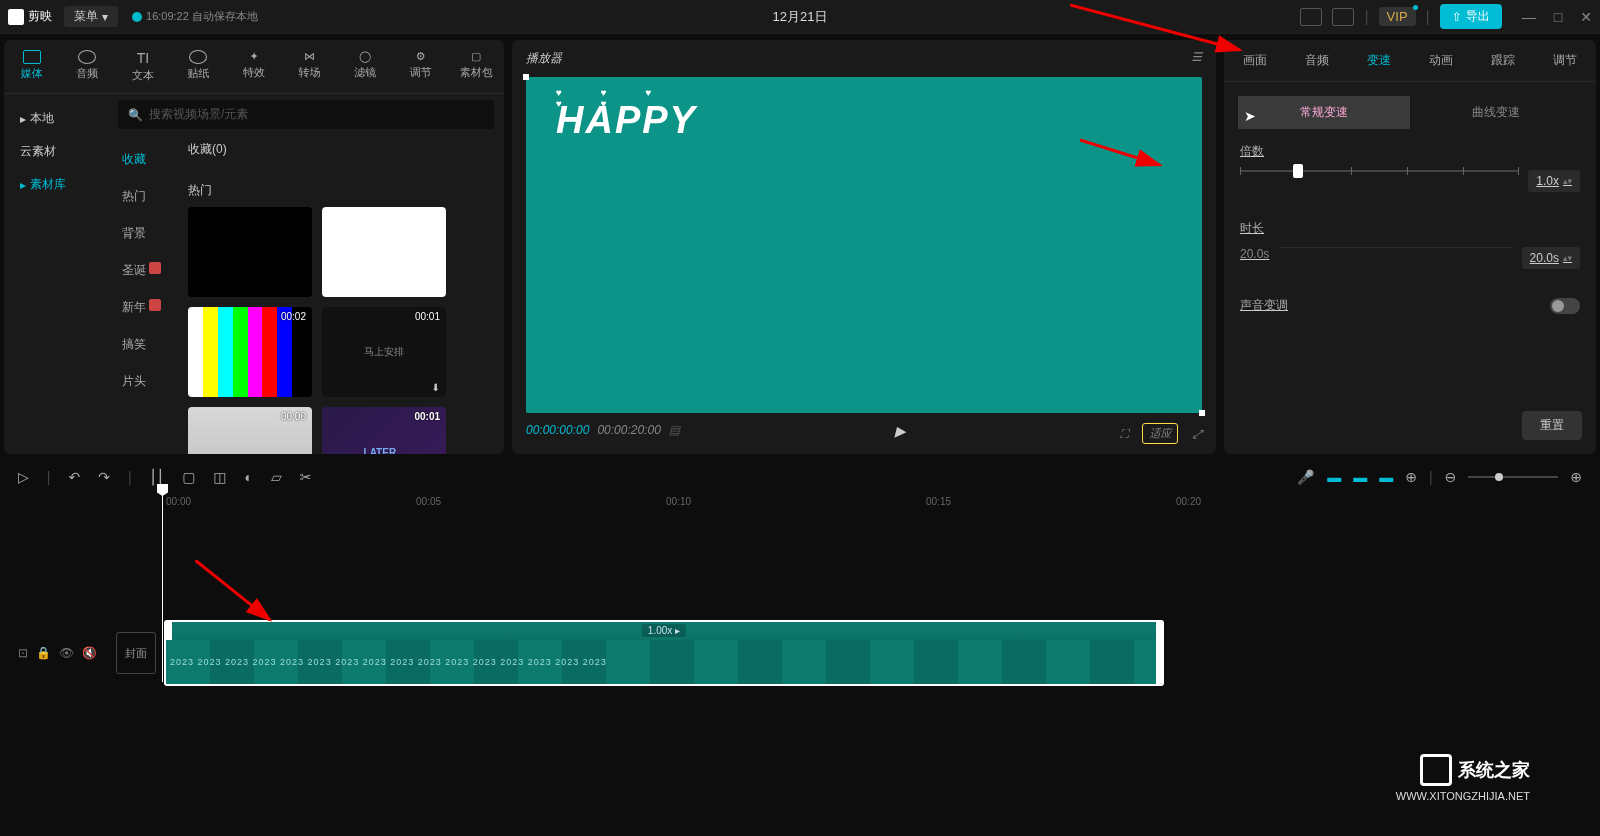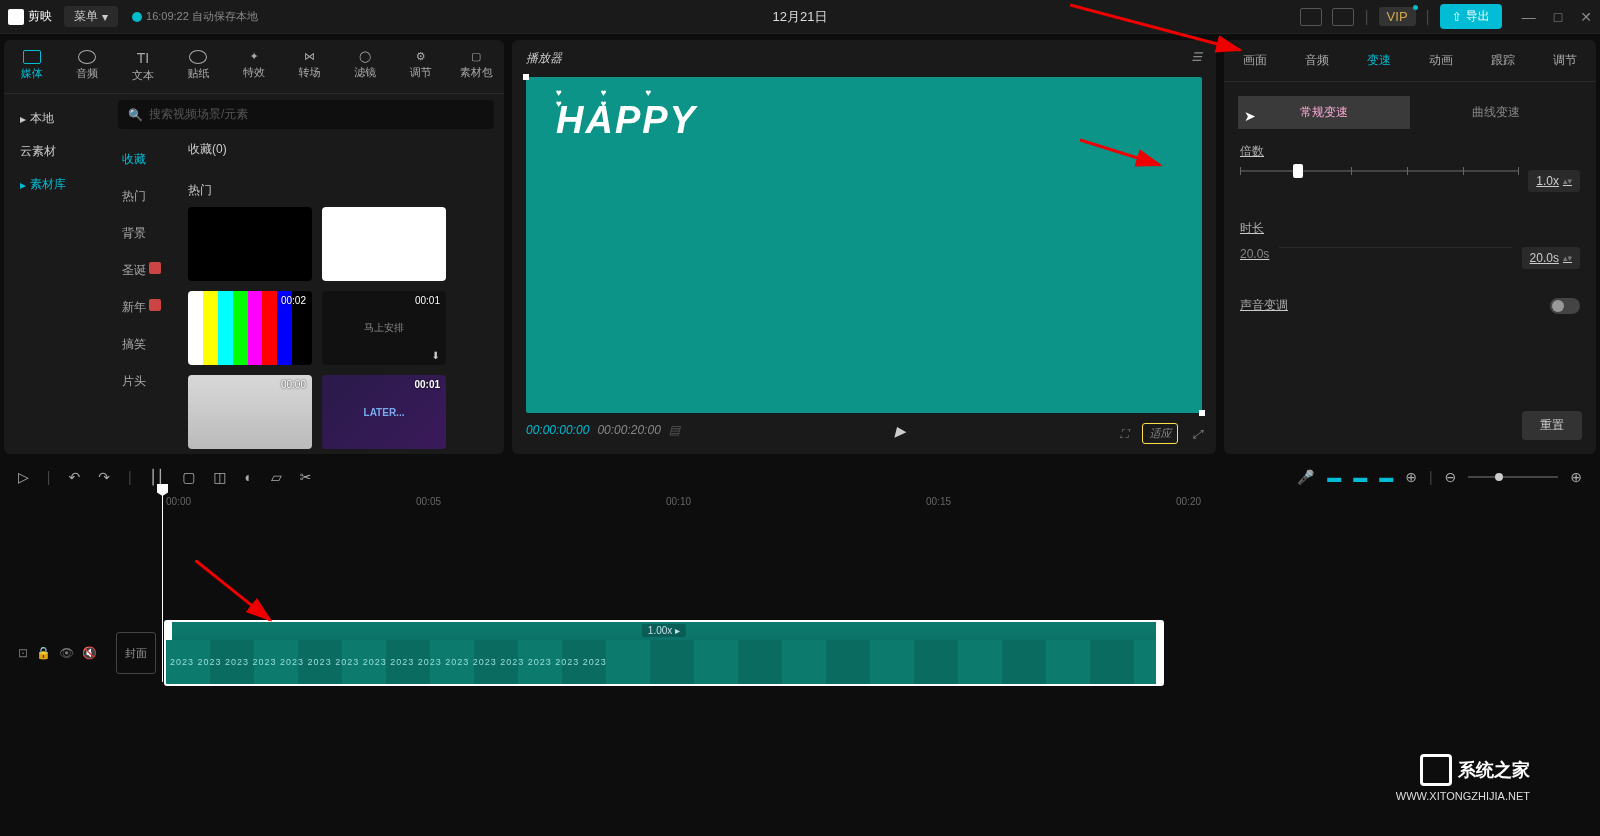--- a/index.html
+++ b/index.html
@@ -30,21 +30,21 @@
 .side-item.active { color: #00bcd4; }
 .side-badge { width: 12px; height: 12px; background: #c44; border-radius: 2px; font-size: 8px; display: inline-flex; align-items: center; justify-content: center; }
 .media-content { flex: 1; padding: 6px 10px; }
 .search-box { background: #0f0f0f; border-radius: 4px; padding: 6px 10px; display: flex; align-items: center; gap: 6px; color: #555; font-size: 12px; margin-bottom: 12px; }
 .sub-nav { width: 64px; float: left; }
 .sub-item { padding: 10px 4px; font-size: 12px; color: #aaa; cursor: pointer; }
 .sub-item.active { color: #00bcd4; }
 .thumb-grid { margin-left: 70px; }
 .section-label { font-size: 12px; color: #ccc; margin-bottom: 8px; }
 .thumbs { display: flex; flex-wrap: wrap; gap: 10px; }
-.thumb { width: 124px; height: 74px; background: #000; border-radius: 4px; position: relative; font-size: 10px; }
+.thumb { width: 124px; height: 90px; background: #000; border-radius: 4px; position: relative; font-size: 10px; }
 .thumb.white { background: #fff; }
 .thumb.bars { background: linear-gradient(90deg, #fff 0 12%, #ff0 12% 24%, #0ff 24% 36%, #0f0 36% 48%, #f0f 48% 60%, #f00 60% 72%, #00f 72% 84%, #000 84%); }
 .thumb.dark { background: #111; display: flex; align-items: center; justify-content: center; color: #888; }
 .thumb.face { background: linear-gradient(#d8d8d8, #bbb); }
 .thumb.later { background: linear-gradient(135deg, #2a1a4a, #3a1a5a); display: flex; align-items: center; justify-content: center; color: #7ae; font-weight: bold; }
 .thumb-time { position: absolute; top: 4px; right: 6px; color: #fff; font-size: 10px; text-shadow: 0 0 2px #000; }
 .thumb-dl { position: absolute; bottom: 4px; right: 6px; color: #ccc; }
 .player-panel { flex: 1; display: flex; flex-direction: column; padding: 10px 14px; font-style: italic; }
 .player-header { display: flex; justify-content: space-between; font-size: 12px; color: #ccc; margin-bottom: 10px; }
 .player-menu-icon { color: #888; }

